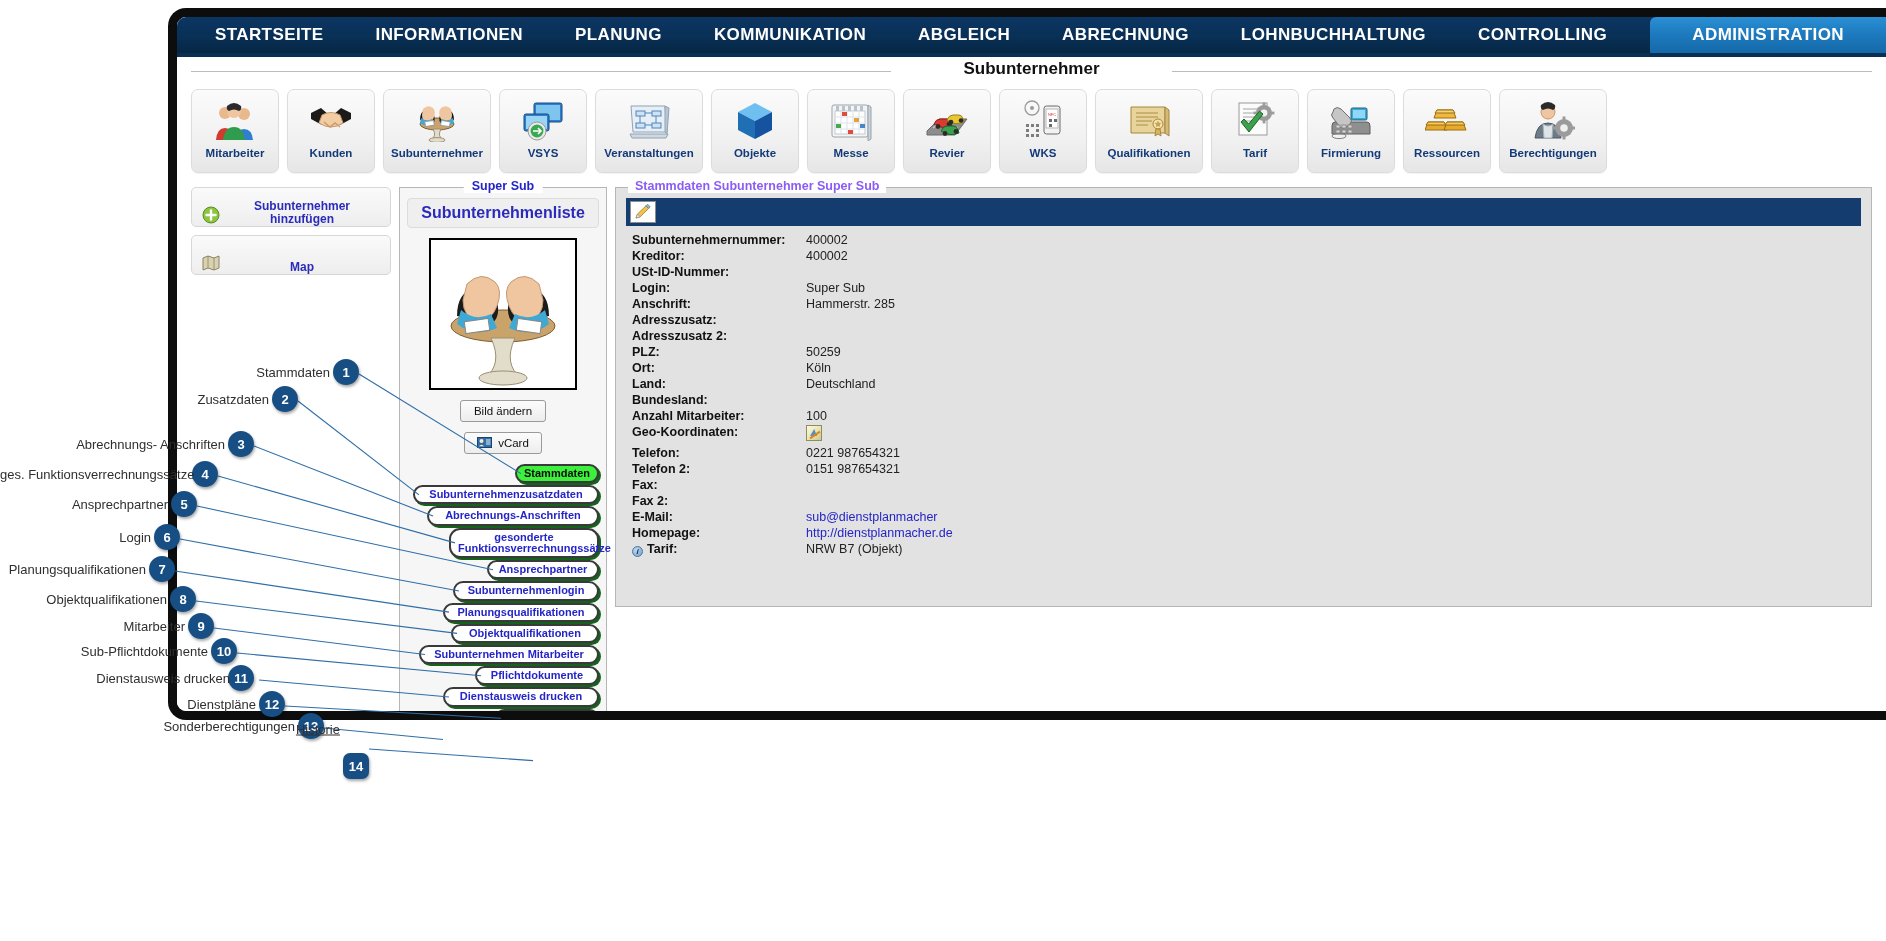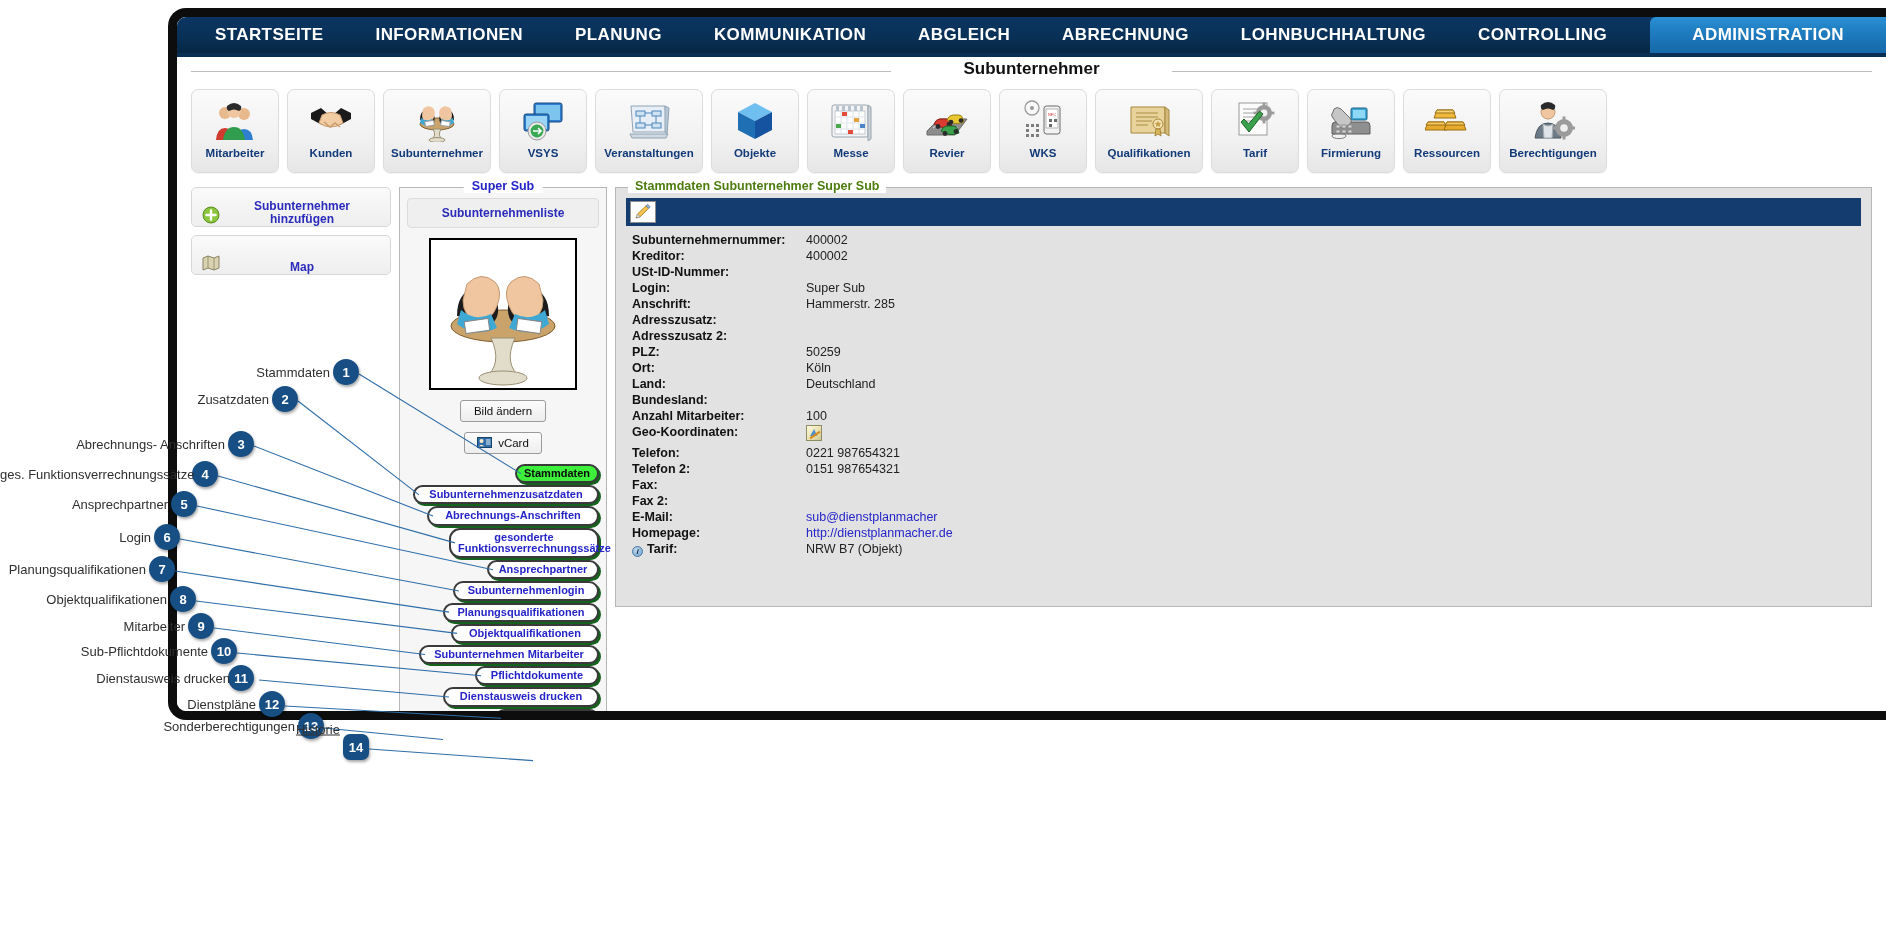--- a/index.html
+++ b/index.html
@@ -153,21 +153,21 @@
     padding: 0 8px;
     font-size: 12.5px; font-weight: bold; color:#2424c8;
     white-space: nowrap;
   }
   .list-btn {
     background: #efefef;
     border: 1px solid #dcdcdc;
     border-radius: 4px;
     height: 30px;
     display:flex; align-items:center; justify-content:center;
-    font-size: 12px; font-weight:bold; color:#2b2bbb;
+    font-size: 16px; font-weight:bold; color:#2b2bbb;
     cursor:pointer;
     margin-bottom: 10px;
   }
   .photo-box {
     width: 148px; height: 152px;
     margin: 0 auto 10px auto;
     border: 2px solid #000;
     background: #ffffff;
     position: relative;
     overflow: hidden;
@@ -210,21 +210,21 @@
     background: #e2e2e2;
     position: relative;
     padding: 10px;
     min-height: 420px;
   }
   .right-legend {
     position: absolute;
     top: -9px; left: 12px;
     background: #ffffff;
     padding: 0 7px;
-    font-size: 12.5px; font-weight:bold; color:#4d7c0f;
+    font-size: 12.5px; font-weight:bold; color:#8b5cf6;
     white-space: nowrap;
   }
   .edit-bar {
     height: 28px;
     background: #143c6e;
     display: flex; align-items: center;
     padding-left: 4px;
     margin-bottom: 6px;
   }
   .edit-btn {
@@ -792,17 +792,17 @@
       <div class="badge" style="left: 201px; top: 626px;">9</div>
       <div class="ann-label r" style="left: 0px; top: 626px; width: 185px;">Mitarbeiter</div>
       <div class="badge" style="left: 224px; top: 651px;">10</div>
       <div class="ann-label r" style="left: 0px; top: 651px; width: 208px;">Sub-Pflichtdokumente</div>
       <div class="badge" style="left: 241px; top: 678px;">11</div>
       <div class="ann-label r" style="left: 0px; top: 678px; width: 230px;">Dienstausweis drucken</div>
       <div class="badge" style="left: 272px; top: 704px;">12</div>
       <div class="ann-label r" style="left: 0px; top: 704px; width: 256px;">Dienstpläne</div>
       <div class="badge" style="left: 311px; top: 726px;">13</div>
       <div class="ann-label r" style="left: 0px; top: 726px; width: 295px;">Sonderberechtigungen</div>
-      <div class="badge" style="left: 356px; top: 747px; border-radius: 7px;">14</div>
+      <div class="badge" style="left: 356px; top: 766px; border-radius: 7px;">14</div>
       <div class="ann-label r" style="left: 0px; top: 729px; width: 340px; text-decoration: underline;">Historie</div>
     </div>
 
 </div>
 
 </body></html>

